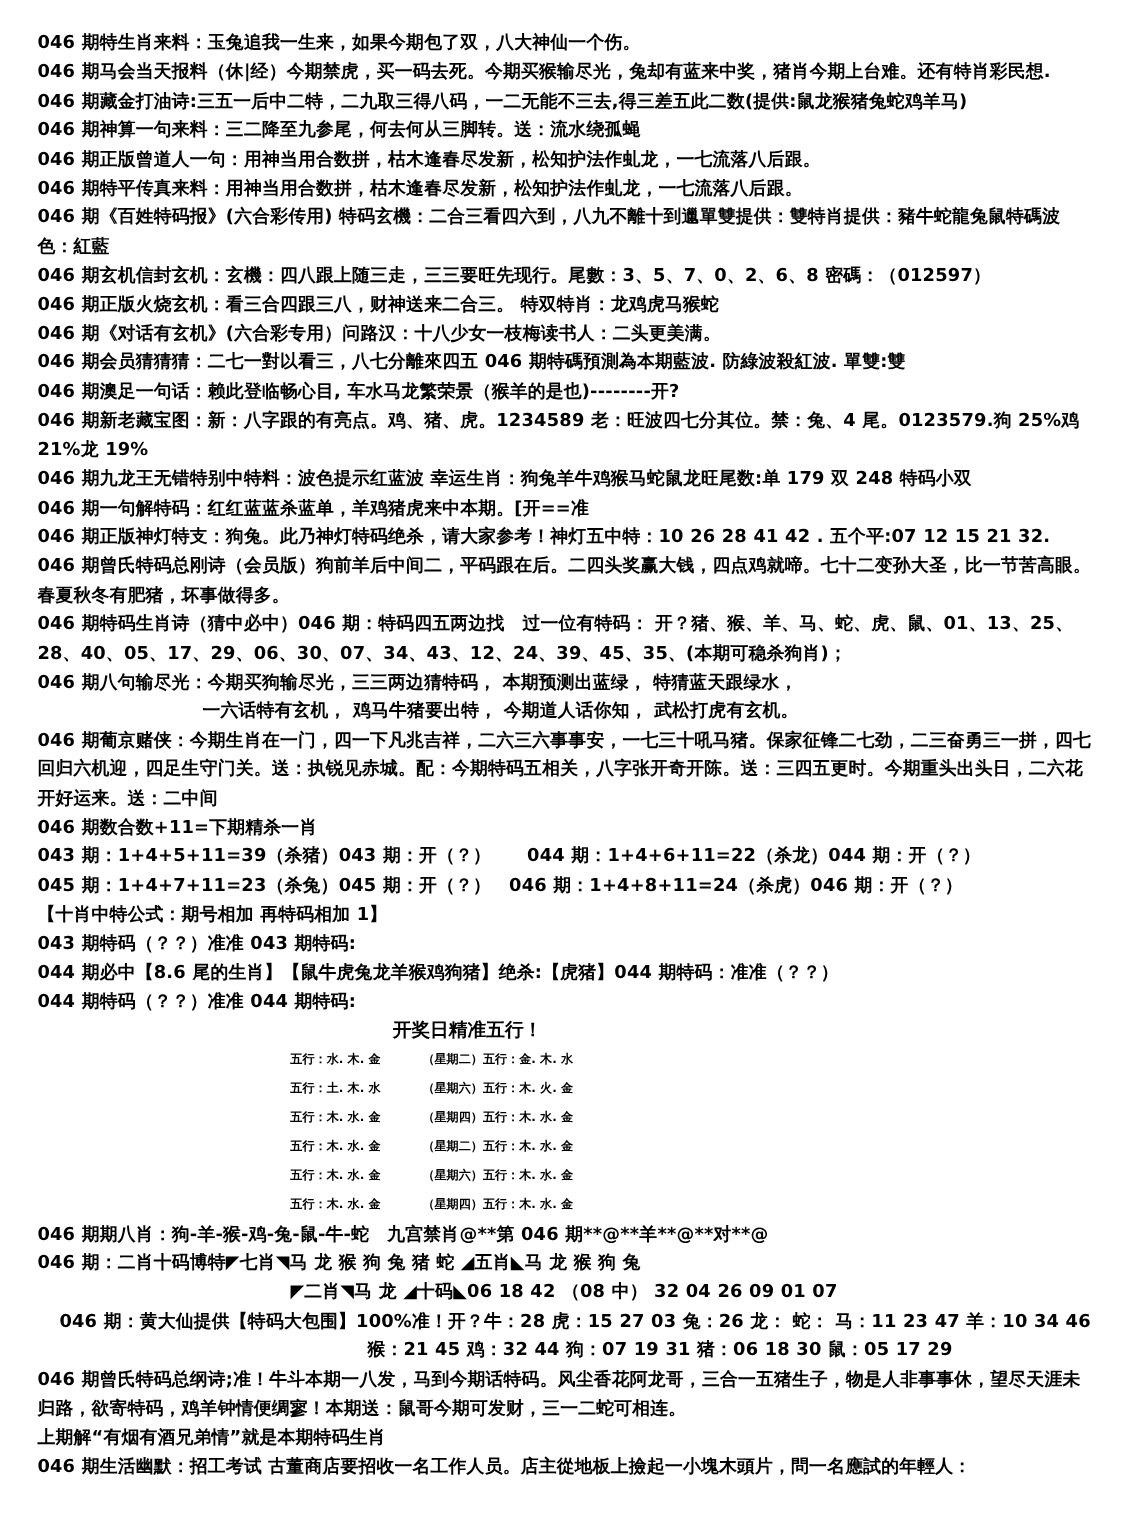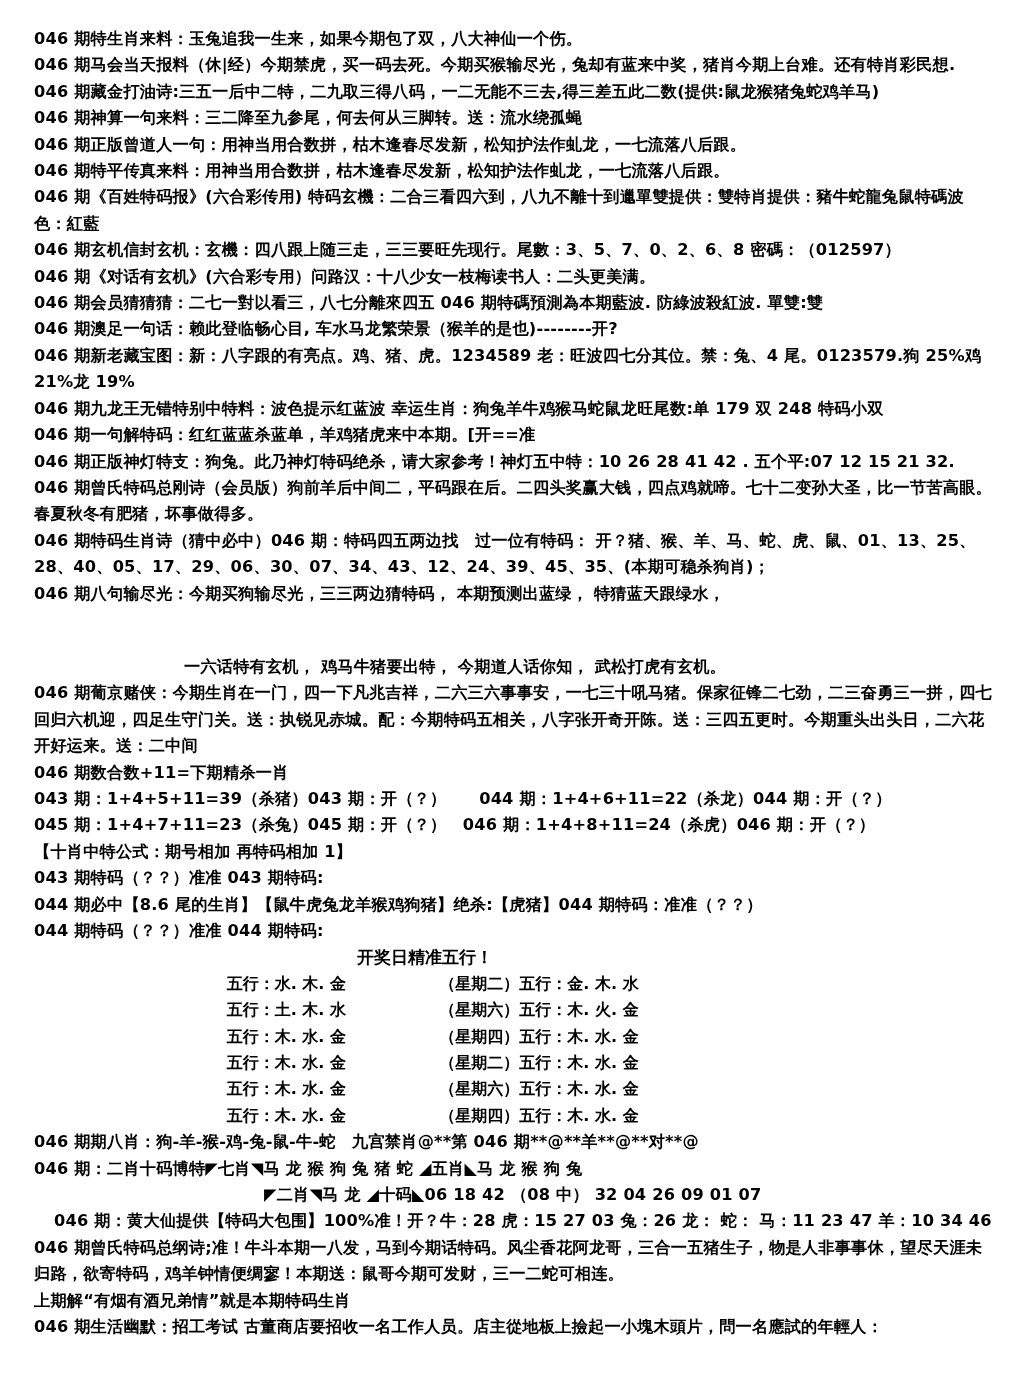--- a/index.html
+++ b/index.html
@@ -22,41 +22,41 @@
     position: relative;
   }
   .line {
     font-size: 16.2px;
     line-height: 26.4px;
     letter-spacing: 0.2px;
     white-space: pre-wrap;
     word-break: break-word;
     font-weight: 600;
   }
-  .pad-lg { padding-left: 150px; margin-top: 47px; }
+  .pad-lg { padding-left: 150px; }
   .pad-xs { padding-left: 20px; }
   .five-rows {
     margin: 0;
     padding: 0;
   }
   .five-row {
     display: flex;
-    font-size: 16px;
+    font-size: 11px;
     line-height: 26.4px;
     font-weight: 600;
   }
   .five-row .col-a {
     width: 330px;
     text-align: right;
     padding-right: 18px;
     box-sizing: border-box;
   }
   .five-row .col-b {
     width: 330px;
-    text-align: center;
+    text-align: left;
     padding-left: 20px;
     box-sizing: border-box;
   }
   .hdr-center {
     text-align: center;
     font-size: 17px;
     line-height: 26.4px;
     font-weight: 600;
     padding-right: 180px;
   }
@@ -70,20 +70,21 @@
 
   <div>
     <div class="line">046 期特生肖来料：玉兔追我一生来，如果今期包了双，八大神仙一个伤。</div>
     <div class="line">046 期马会当天报料（休|经）今期禁虎，买一码去死。今期买猴输尽光，兔却有蓝来中奖，猪肖今期上台难。还有特肖彩民想.</div>
     <div class="line">046 期藏金打油诗:三五一后中二特，二九取三得八码，一二无能不三去,得三差五此二数(提供:鼠龙猴猪兔蛇鸡羊马)</div>
     <div class="line">046 期神算一句来料：三二降至九参尾，何去何从三脚转。送：流水绕孤蝇</div>
     <div class="line">046 期正版曾道人一句：用神当用合数拼，枯木逢春尽发新，松知护法作虬龙，一七流落八后跟。</div>
     <div class="line">046 期特平传真来料：用神当用合数拼，枯木逢春尽发新，松知护法作虬龙，一七流落八后跟。</div>
     <div class="line">046 期《百姓特码报》(六合彩传用) 特码玄機：二合三看四六到，八九不離十到邋單雙提供：雙特肖提供：豬牛蛇龍兔鼠特碼波色：紅藍</div>
     <div class="line">046 期玄机信封玄机：玄機：四八跟上随三走，三三要旺先现行。尾數：3、5、7、0、2、6、8 密碼：（012597）</div>
+    <div class="line">046 期正版火烧玄机：看三合四跟三八，财神送来二合三。 特双特肖：龙鸡虎马猴蛇</div>
     <div class="line">046 期《对话有玄机》(六合彩专用）问路汉：十八少女一枝梅读书人：二头更美满。</div>
     <div class="line">046 期会员猜猜猜：二七一對以看三，八七分離來四五 046 期特碼預測為本期藍波. 防綠波殺紅波. 單雙:雙</div>
     <div class="line">046 期澳足一句话：赖此登临畅心目, 车水马龙繁荣景（猴羊的是也)--------开?</div>
     <div class="line">046 期新老藏宝图：新：八字跟的有亮点。鸡、猪、虎。1234589 老：旺波四七分其位。禁：兔、4 尾。0123579.狗 25%鸡 21%龙 19%</div>
     <div class="line">046 期九龙王无错特别中特料：波色提示红蓝波 幸运生肖：狗兔羊牛鸡猴马蛇鼠龙旺尾数:单 179 双 248 特码小双</div>
     <div class="line">046 期一句解特码：红红蓝蓝杀蓝单，羊鸡猪虎来中本期。[开==准</div>
     <div class="line">046 期正版神灯特支：狗兔。此乃神灯特码绝杀，请大家参考！神灯五中特：10 26 28 41 42 . 五个平:07 12 15 21 32.</div>
     <div class="line">046 期曾氏特码总刚诗（会员版）狗前羊后中间二，平码跟在后。二四头奖赢大钱，四点鸡就啼。七十二变孙大圣，比一节苦高眼。春夏秋冬有肥猪，坏事做得多。</div>
     <div class="line">046 期特码生肖诗（猜中必中）046 期：特码四五两边找　过一位有特码： 开？猪、猴、羊、马、蛇、虎、鼠、01、13、25、28、40、05、17、29、06、30、07、34、43、12、24、39、45、35、(本期可稳杀狗肖)；</div>
     <div class="line">046 期八句输尽光：今期买狗输尽光，三三两边猜特码， 本期预测出蓝绿， 特猜蓝天跟绿水，</div>
@@ -125,19 +126,20 @@
       <span class="col-a">五行：木. 水. 金</span>
       <span class="col-b">（星期四）五行：木. 水. 金</span>
     </div>
   </div>
 
   <div>
     <div class="line">046 期期八肖：狗-羊-猴-鸡-兔-鼠-牛-蛇　九宫禁肖@**第 046 期**@**羊**@**对**@</div>
     <div class="line">046 期：二肖十码博特◤七肖◥马 龙 猴 狗 兔 猪 蛇 ◢五肖◣马 龙 猴 狗 兔</div>
     <div class="line sub-block2">◤二肖◥马 龙 ◢十码◣06 18 42 （08 中） 32 04 26 09 01 07</div>
     <div class="line pad-xs">046 期：黄大仙提供【特码大包围】100%准！开？牛：28 虎：15 27 03 兔：26 龙： 蛇： 马：11 23 47 羊：10 34 46</div>
+    <div class="line sub-block3">猴：21 45 鸡：32 44 狗：07 19 31 猪：06 18 30 鼠：05 17 29</div>
     <div class="line">046 期曾氏特码总纲诗;准！牛斗本期一八发，马到今期话特码。风尘香花阿龙哥，三合一五猪生子，物是人非事事休，望尽天涯未归路，欲寄特码，鸡羊钟情便绸寥！本期送：鼠哥今期可发财，三一二蛇可相连。</div>
     <div class="line">上期解“有烟有酒兄弟情”就是本期特码生肖</div>
     <div class="line">046 期生活幽默：招工考试 古董商店要招收一名工作人员。店主從地板上撿起一小塊木頭片，問一名應試的年輕人：</div>
 
   </div>
 
 </div>
 
 </body></html>

